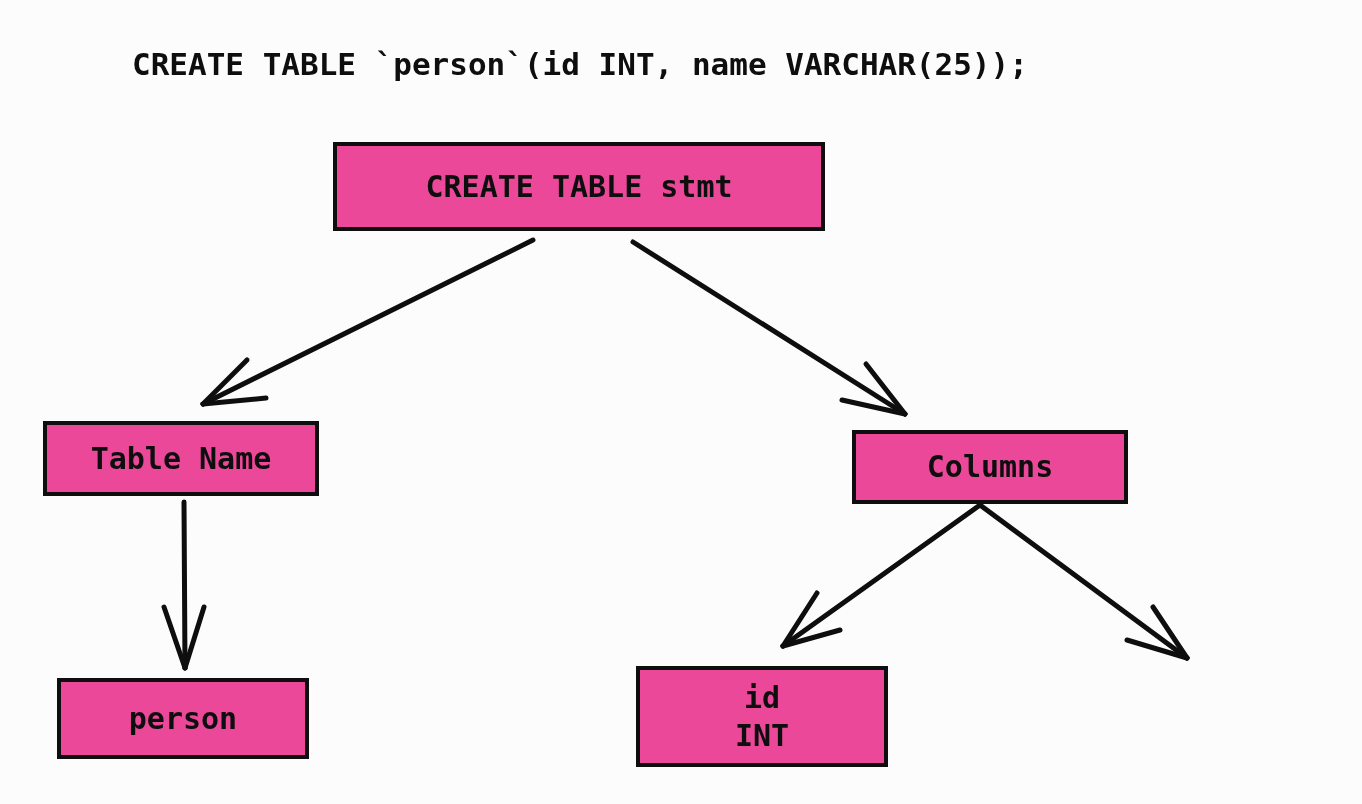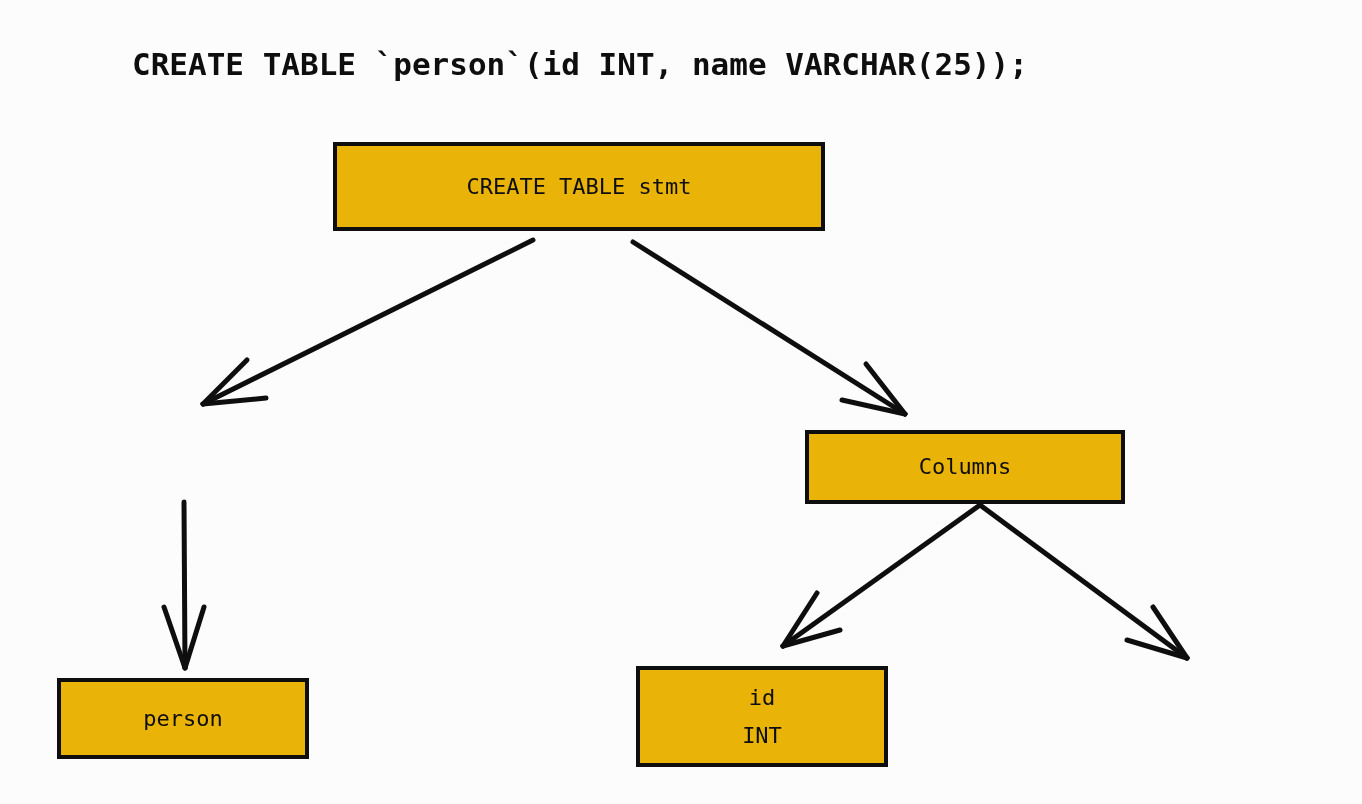--- a/index.html
+++ b/index.html
@@ -30,35 +30,35 @@
     position: absolute;
     left: 0;
     top: 0;
     width: 1362px;
     height: 804px;
     pointer-events: none;
   }
   .node {
     position: absolute;
     box-sizing: border-box;
-    background: #eab308;
+    background: #ec4899;
     border: 4px solid #0e0e0e;
     display: flex;
     flex-direction: column;
     align-items: center;
     justify-content: center;
-    font-size: 22px;
-    font-weight: 400;
+    font-size: 30px;
+    font-weight: 700;
     line-height: 38px;
     text-align: center;
     white-space: pre;
   }
   #node-stmt       { left: 333px;  top: 142px; width: 492px; height: 89px; }
   #node-table-name { left: 43px;   top: 421px; width: 276px; height: 75px; }
-  #node-columns    { left: 805px;  top: 430px; width: 320px; height: 74px; }
+  #node-columns    { left: 852px;  top: 430px; width: 276px; height: 74px; }
   #node-person     { left: 57px;   top: 678px; width: 252px; height: 81px; }
   #node-id         { left: 636px;  top: 666px; width: 252px; height: 101px; }
   #node-name       { left: 1027px; top: 660px; width: 300px; height: 99px; }
 </style>
 </head>
 <body>
 
 <div class="canvas">
 
   <div class="sql-line">CREATE TABLE `person`(id INT, name VARCHAR(25));</div>
@@ -90,20 +90,23 @@
         <line x1="1187" y1="658" x2="1153" y2="607"></line>
         <line x1="1187" y1="658" x2="1127" y2="640"></line>
       </g>
     </g>
   </svg>
 
   <div class="node" id="node-stmt">
     <span>CREATE TABLE stmt</span>
   </div>
 
+  <div class="node" id="node-table-name">
+    <span>Table Name</span>
+  </div>
 
   <div class="node" id="node-columns">
     <span>Columns</span>
   </div>
 
   <div class="node" id="node-id">
     <span>id</span>
     <span>INT</span>
   </div>
 

